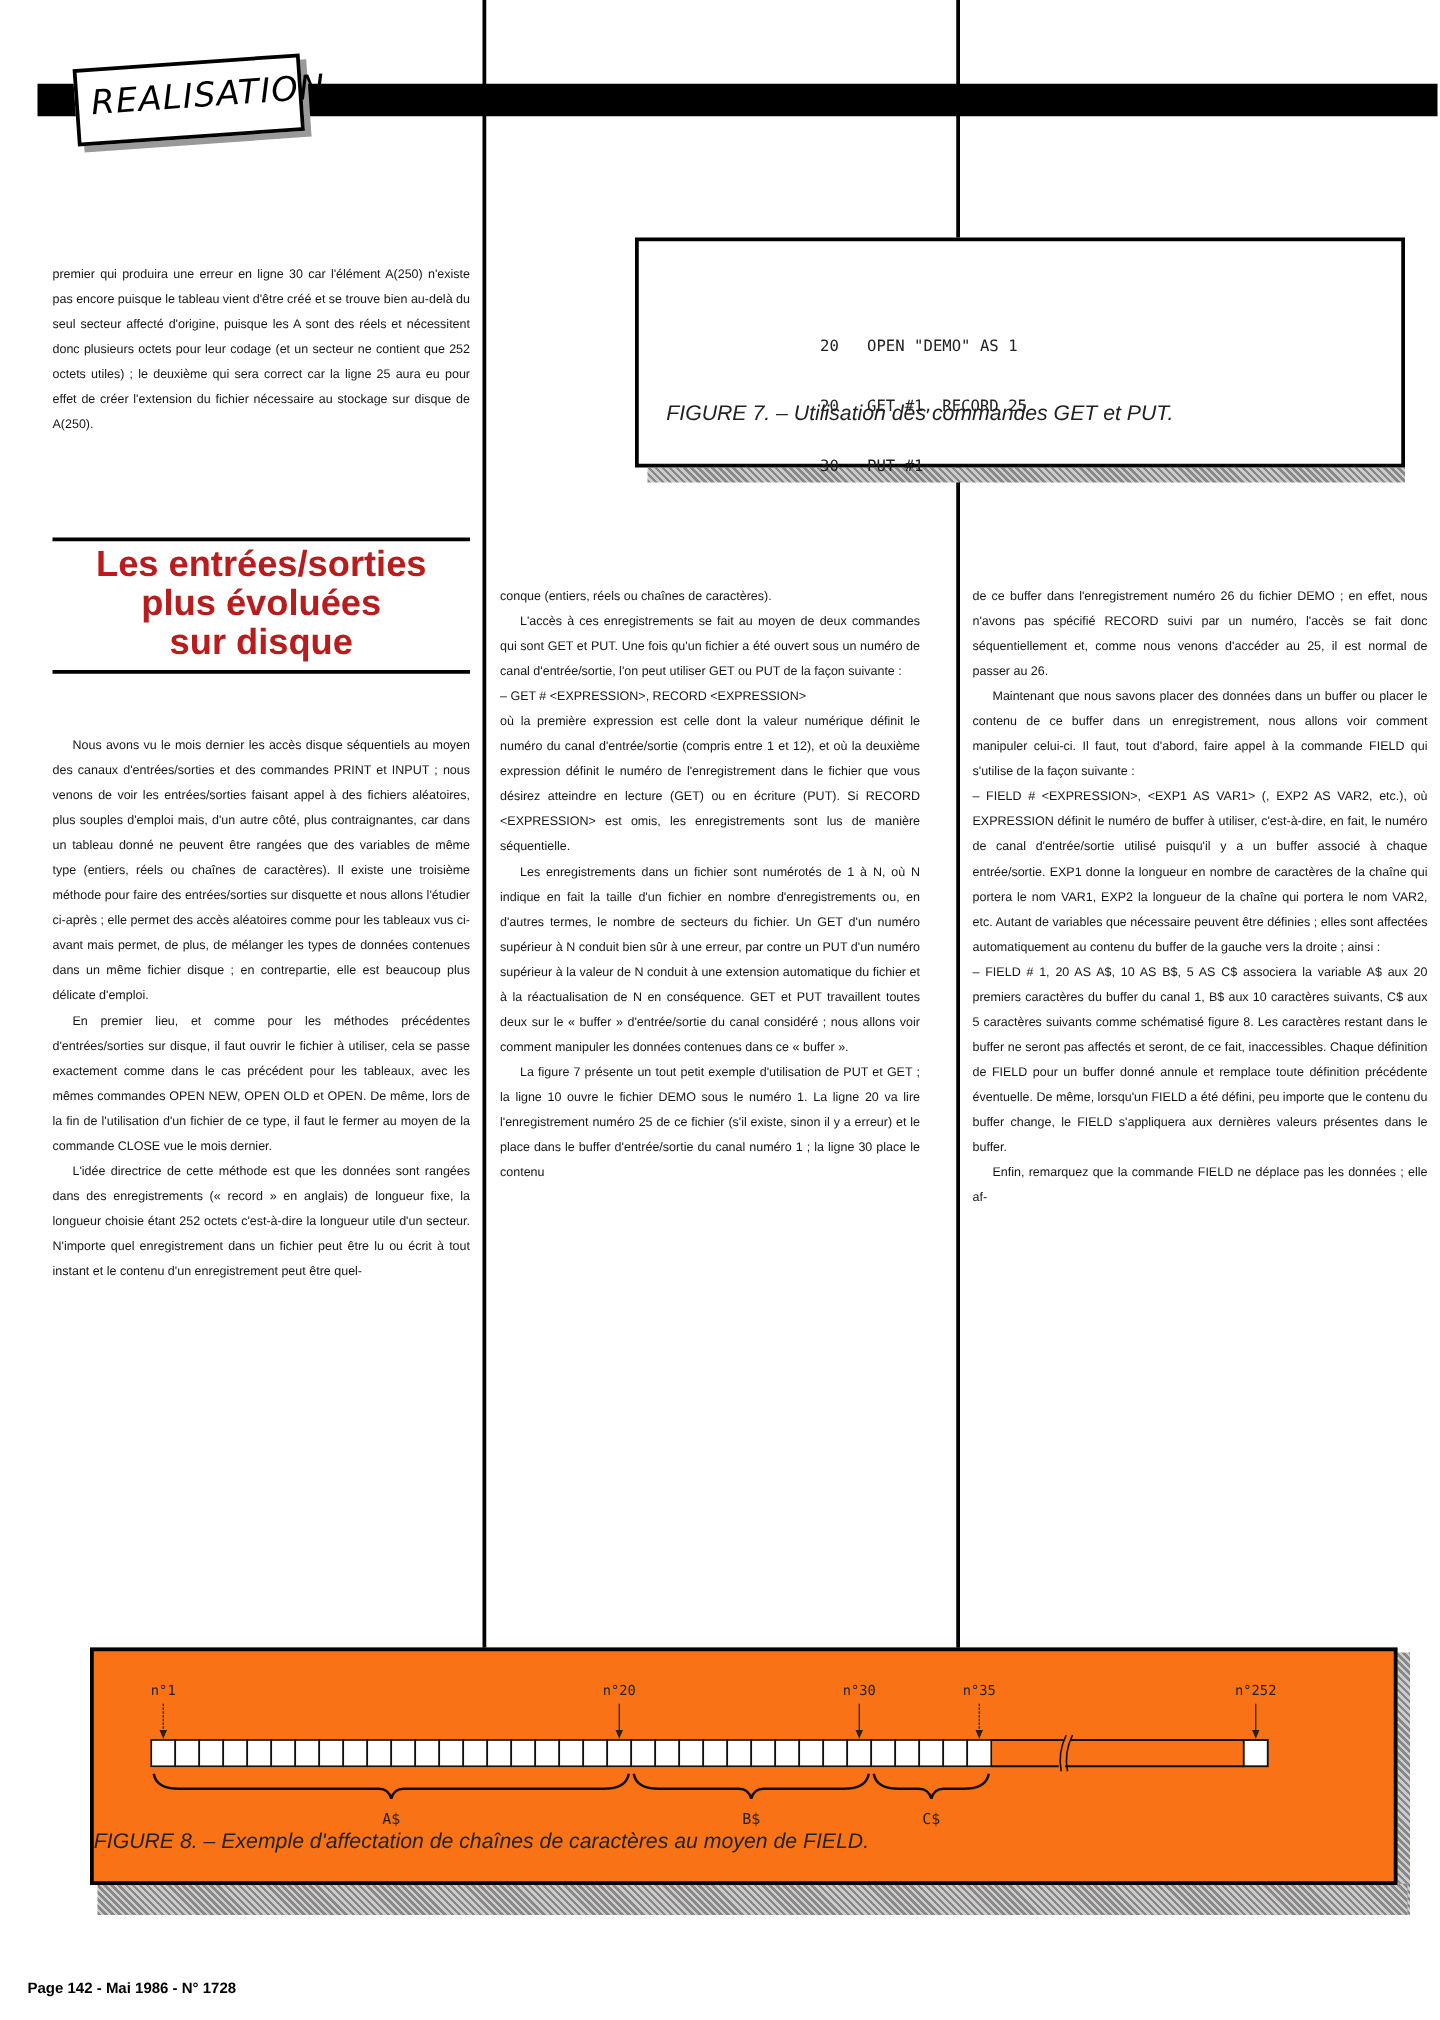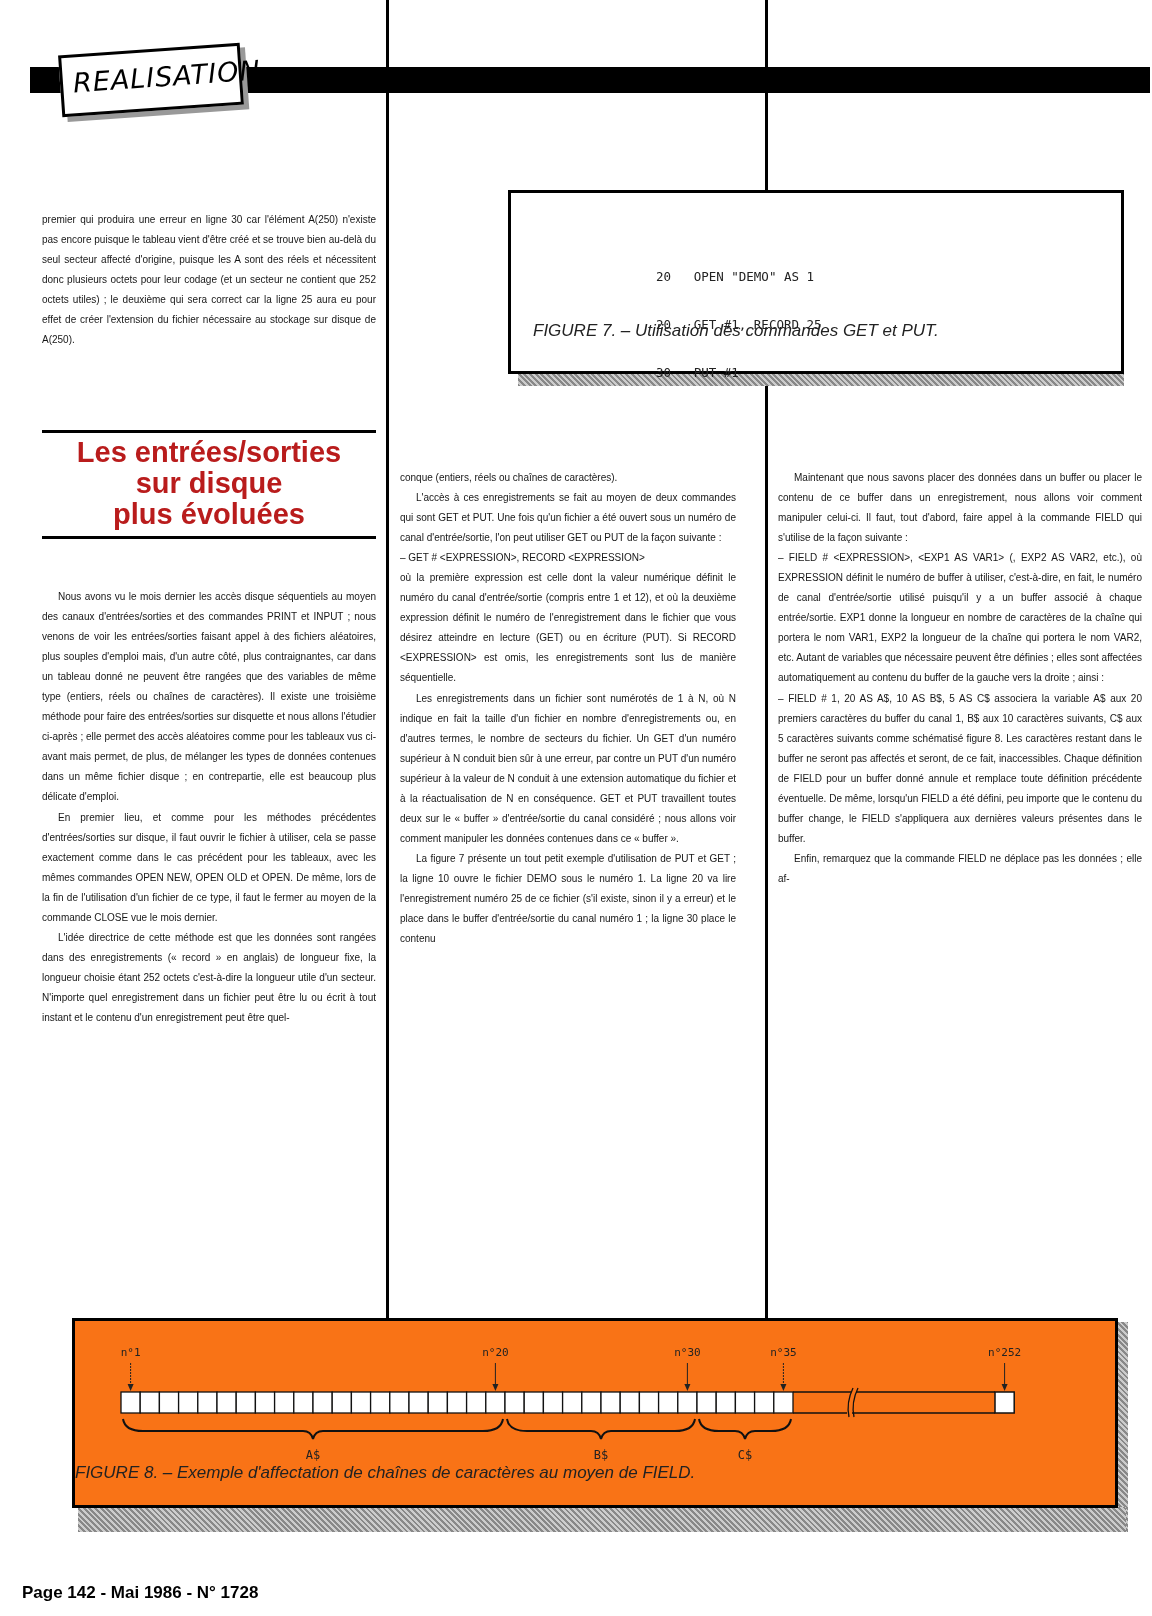--- a/index.html
+++ b/index.html
@@ -29,42 +29,42 @@
                  background: repeating-linear-gradient(45deg,#888 0 2px,#ccc 2px 4px); }
   .code { font-family: "DejaVu Sans Mono", monospace; font-size: 12.5px; line-height: 16px;
           white-space: pre; color: #222; }
   .caption { font-style: italic; font-size: 17px; color: #222; }
   
   .fig8 { left: 72px; top: 1318px; width: 1040px; height: 184px; border: 3px solid #000; background:#f97316; }
   .fig8-shadow-r { left: 1116px; top: 1322px; width: 12px; height: 210px;
                    background: repeating-linear-gradient(45deg,#888 0 2px,#ccc 2px 4px); }
   .fig8-shadow-b { left: 78px; top: 1507px; width: 1048px; height: 25px;
                    background: repeating-linear-gradient(45deg,#888 0 2px,#ccc 2px 4px); }
-  .footer { left: 22px; top: 1583px; font-weight: bold; font-size: 17px; color:#000; }
+  .footer { left: 22px; top: 1583px; font-weight: bold; font-size: 12px; color:#000; }
 </style>
 </head>
 <body>
 
 <div class="abs hdr-bar"></div>
 <div class="abs hdr-tag">
   <span>REALISATION</span>
 </div>
 
 <div class="abs vline" style="left:386px;top:0;height:1322px;"></div>
 <div class="abs vline" style="left:765px;top:0;height:192px;"></div>
 <div class="abs vline" style="left:765px;top:372px;height:950px;"></div>
 
 <div class="abs col c1" style="top:178px;">
   <p class="noind">premier qui produira une erreur en ligne 30 car l'élément A(250) n'existe pas encore puisque le tableau vient d'être créé et se trouve bien au-delà du seul secteur affecté d'origine, puisque les A sont des réels et nécessitent donc plusieurs octets pour leur codage (et un secteur ne contient que 252 octets utiles) ; le deuxième qui sera correct car la ligne 25 aura eu pour effet de créer l'extension du fichier nécessaire au stockage sur disque de A(250).</p>
 </div>
 
 <div class="abs heading">
   <div>Les entrées/sorties</div>
+  <div>plus évoluées</div>
   <div>sur disque</div>
-  <div>plus évoluées</div>
 </div>
 
 <div class="abs col c1" style="top:555px;">
   <p>Nous avons vu le mois dernier les accès disque séquentiels au moyen des canaux d'entrées/sorties et des commandes PRINT et INPUT ; nous venons de voir les entrées/sorties faisant appel à des fichiers aléatoires, plus souples d'emploi mais, d'un autre côté, plus contraignantes, car dans un tableau donné ne peuvent être rangées que des variables de même type (entiers, réels ou chaînes de caractères). Il existe une troisième méthode pour faire des entrées/sorties sur disquette et nous allons l'étudier ci-après ; elle permet des accès aléatoires comme pour les tableaux vus ci-avant mais permet, de plus, de mélanger les types de données contenues dans un même fichier disque ; en contrepartie, elle est beaucoup plus délicate d'emploi.</p>
   <p>En premier lieu, et comme pour les méthodes précédentes d'entrées/sorties sur disque, il faut ouvrir le fichier à utiliser, cela se passe exactement comme dans le cas précédent pour les tableaux, avec les mêmes commandes OPEN NEW, OPEN OLD et OPEN. De même, lors de la fin de l'utilisation d'un fichier de ce type, il faut le fermer au moyen de la commande CLOSE vue le mois dernier.</p>
   <p>L'idée directrice de cette méthode est que les données sont rangées dans des enregistrements (« record » en anglais) de longueur fixe, la longueur choisie étant 252 octets c'est-à-dire la longueur utile d'un secteur. N'importe quel enregistrement dans un fichier peut être lu ou écrit à tout instant et le contenu d'un enregistrement peut être quel-</p>
 </div>
 
 <div class="abs fig7-shadow"></div>
 <div class="abs fig7">
@@ -79,20 +79,21 @@
 <div class="abs col c2" style="top:436px;" id="col2">
     <p class="noind">conque (entiers, réels ou chaînes de caractères).</p>
     <p>L'accès à ces enregistrements se fait au moyen de deux commandes qui sont GET et PUT. Une fois qu'un fichier a été ouvert sous un numéro de canal d'entrée/sortie, l'on peut utiliser GET ou PUT de la façon suivante :</p>
     <p class="noind">– GET # &lt;EXPRESSION&gt;, RECORD &lt;EXPRESSION&gt;</p>
     <p class="noind">où la première expression est celle dont la valeur numérique définit le numéro du canal d'entrée/sortie (compris entre 1 et 12), et où la deuxième expression définit le numéro de l'enregistrement dans le fichier que vous désirez atteindre en lecture (GET) ou en écriture (PUT). Si RECORD &lt;EXPRESSION&gt; est omis, les enregistrements sont lus de manière séquentielle.</p>
     <p>Les enregistrements dans un fichier sont numérotés de 1 à N, où N indique en fait la taille d'un fichier en nombre d'enregistrements ou, en d'autres termes, le nombre de secteurs du fichier. Un GET d'un numéro supérieur à N conduit bien sûr à une erreur, par contre un PUT d'un numéro supérieur à la valeur de N conduit à une extension automatique du fichier et à la réactualisation de N en conséquence. GET et PUT travaillent toutes deux sur le « buffer » d'entrée/sortie du canal considéré ; nous allons voir comment manipuler les données contenues dans ce « buffer ».</p>
     <p>La figure 7 présente un tout petit exemple d'utilisation de PUT et GET ; la ligne 10 ouvre le fichier DEMO sous le numéro 1. La ligne 20 va lire l'enregistrement numéro 25 de ce fichier (s'il existe, sinon il y a erreur) et le place dans le buffer d'entrée/sortie du canal numéro 1 ; la ligne 30 place le contenu</p>
   </div>
 
 <div class="abs col c3" style="top:436px;" id="col3">
+    <p class="noind">de ce buffer dans l'enregistrement numéro 26 du fichier DEMO ; en effet, nous n'avons pas spécifié RECORD suivi par un numéro, l'accès se fait donc séquentiellement et, comme nous venons d'accéder au 25, il est normal de passer au 26.</p>
     <p>Maintenant que nous savons placer des données dans un buffer ou placer le contenu de ce buffer dans un enregistrement, nous allons voir comment manipuler celui-ci. Il faut, tout d'abord, faire appel à la commande FIELD qui s'utilise de la façon suivante :</p>
     <p class="noind">– FIELD # &lt;EXPRESSION&gt;, &lt;EXP1 AS VAR1&gt; (, EXP2 AS VAR2, etc.), où EXPRESSION définit le numéro de buffer à utiliser, c'est-à-dire, en fait, le numéro de canal d'entrée/sortie utilisé puisqu'il y a un buffer associé à chaque entrée/sortie. EXP1 donne la longueur en nombre de caractères de la chaîne qui portera le nom VAR1, EXP2 la longueur de la chaîne qui portera le nom VAR2, etc. Autant de variables que nécessaire peuvent être définies ; elles sont affectées automatiquement au contenu du buffer de la gauche vers la droite ; ainsi :</p>
     <p class="noind">– FIELD # 1, 20 AS A$, 10 AS B$, 5 AS C$ associera la variable A$ aux 20 premiers caractères du buffer du canal 1, B$ aux 10 caractères suivants, C$ aux 5 caractères suivants comme schématisé figure 8. Les caractères restant dans le buffer ne seront pas affectés et seront, de ce fait, inaccessibles. Chaque définition de FIELD pour un buffer donné annule et remplace toute définition précédente éventuelle. De même, lorsqu'un FIELD a été défini, peu importe que le contenu du buffer change, le FIELD s'appliquera aux dernières valeurs présentes dans le buffer.</p>
     <p>Enfin, remarquez que la commande FIELD ne déplace pas les données ; elle af-</p>
   </div>
 
 <div class="abs fig8-shadow-r"></div>
 <div class="abs fig8-shadow-b"></div>
 <div class="abs fig8">
   <svg id="fig8svg" width="1040" height="184" style="position:absolute;left:0;top:0;">

